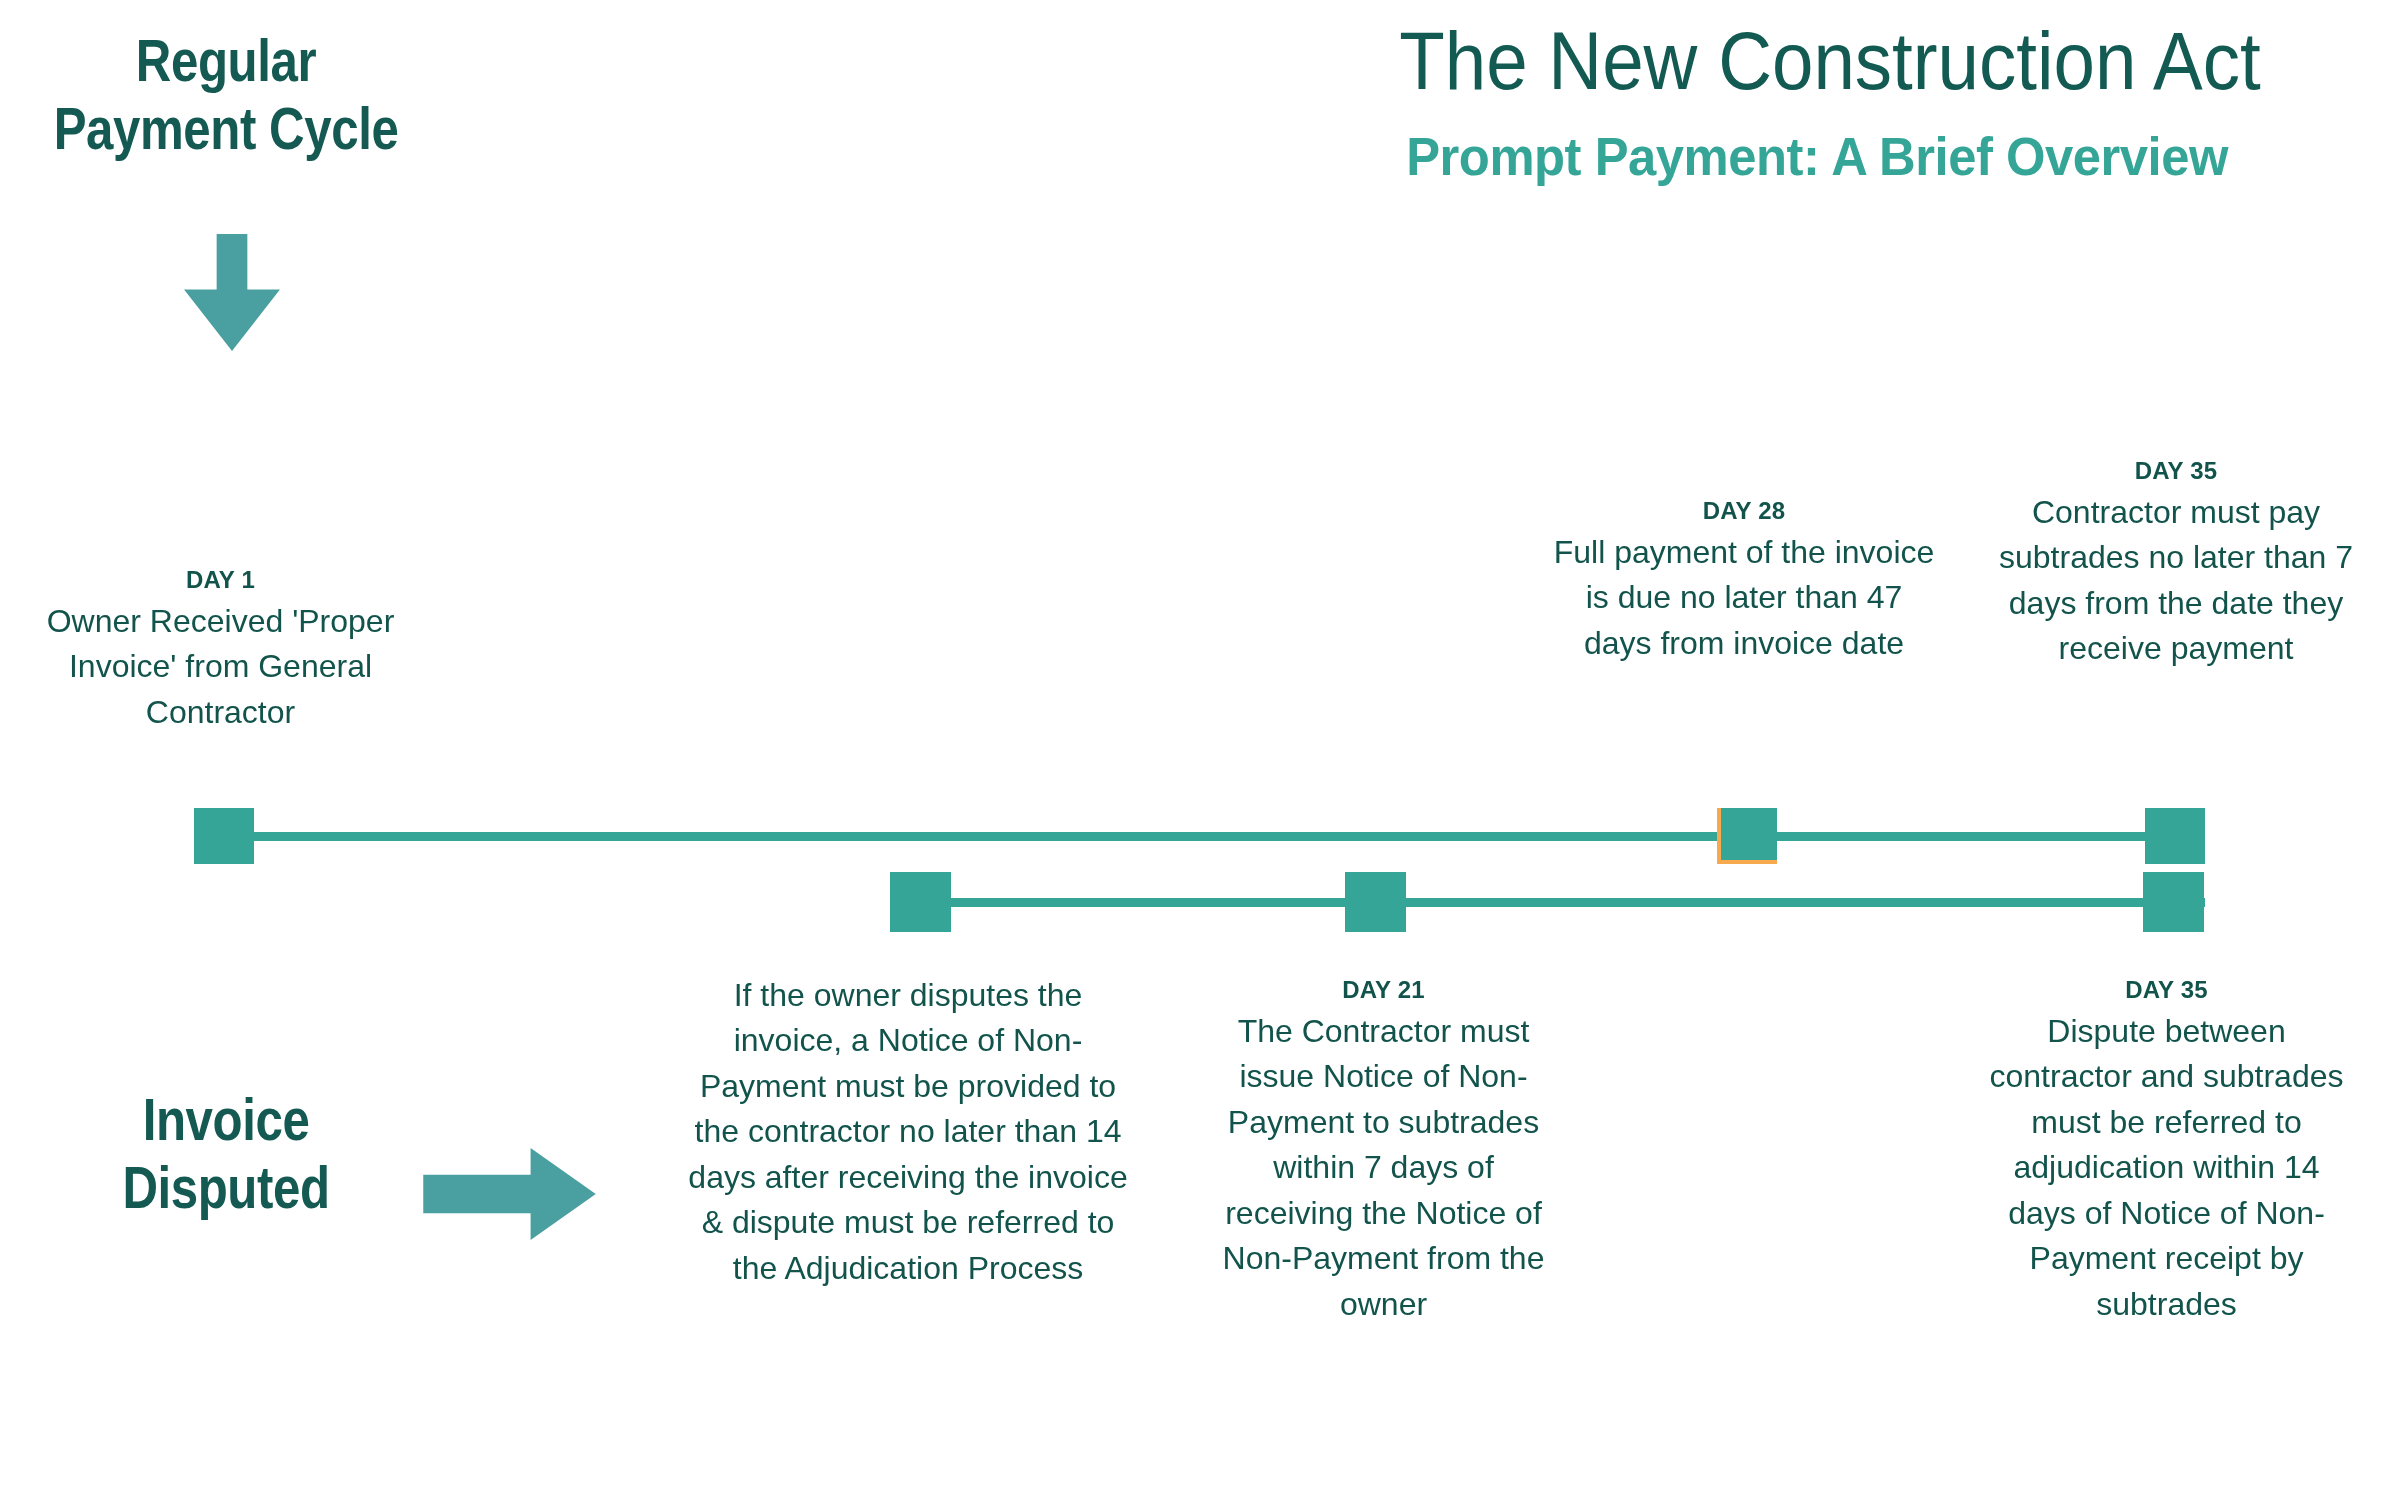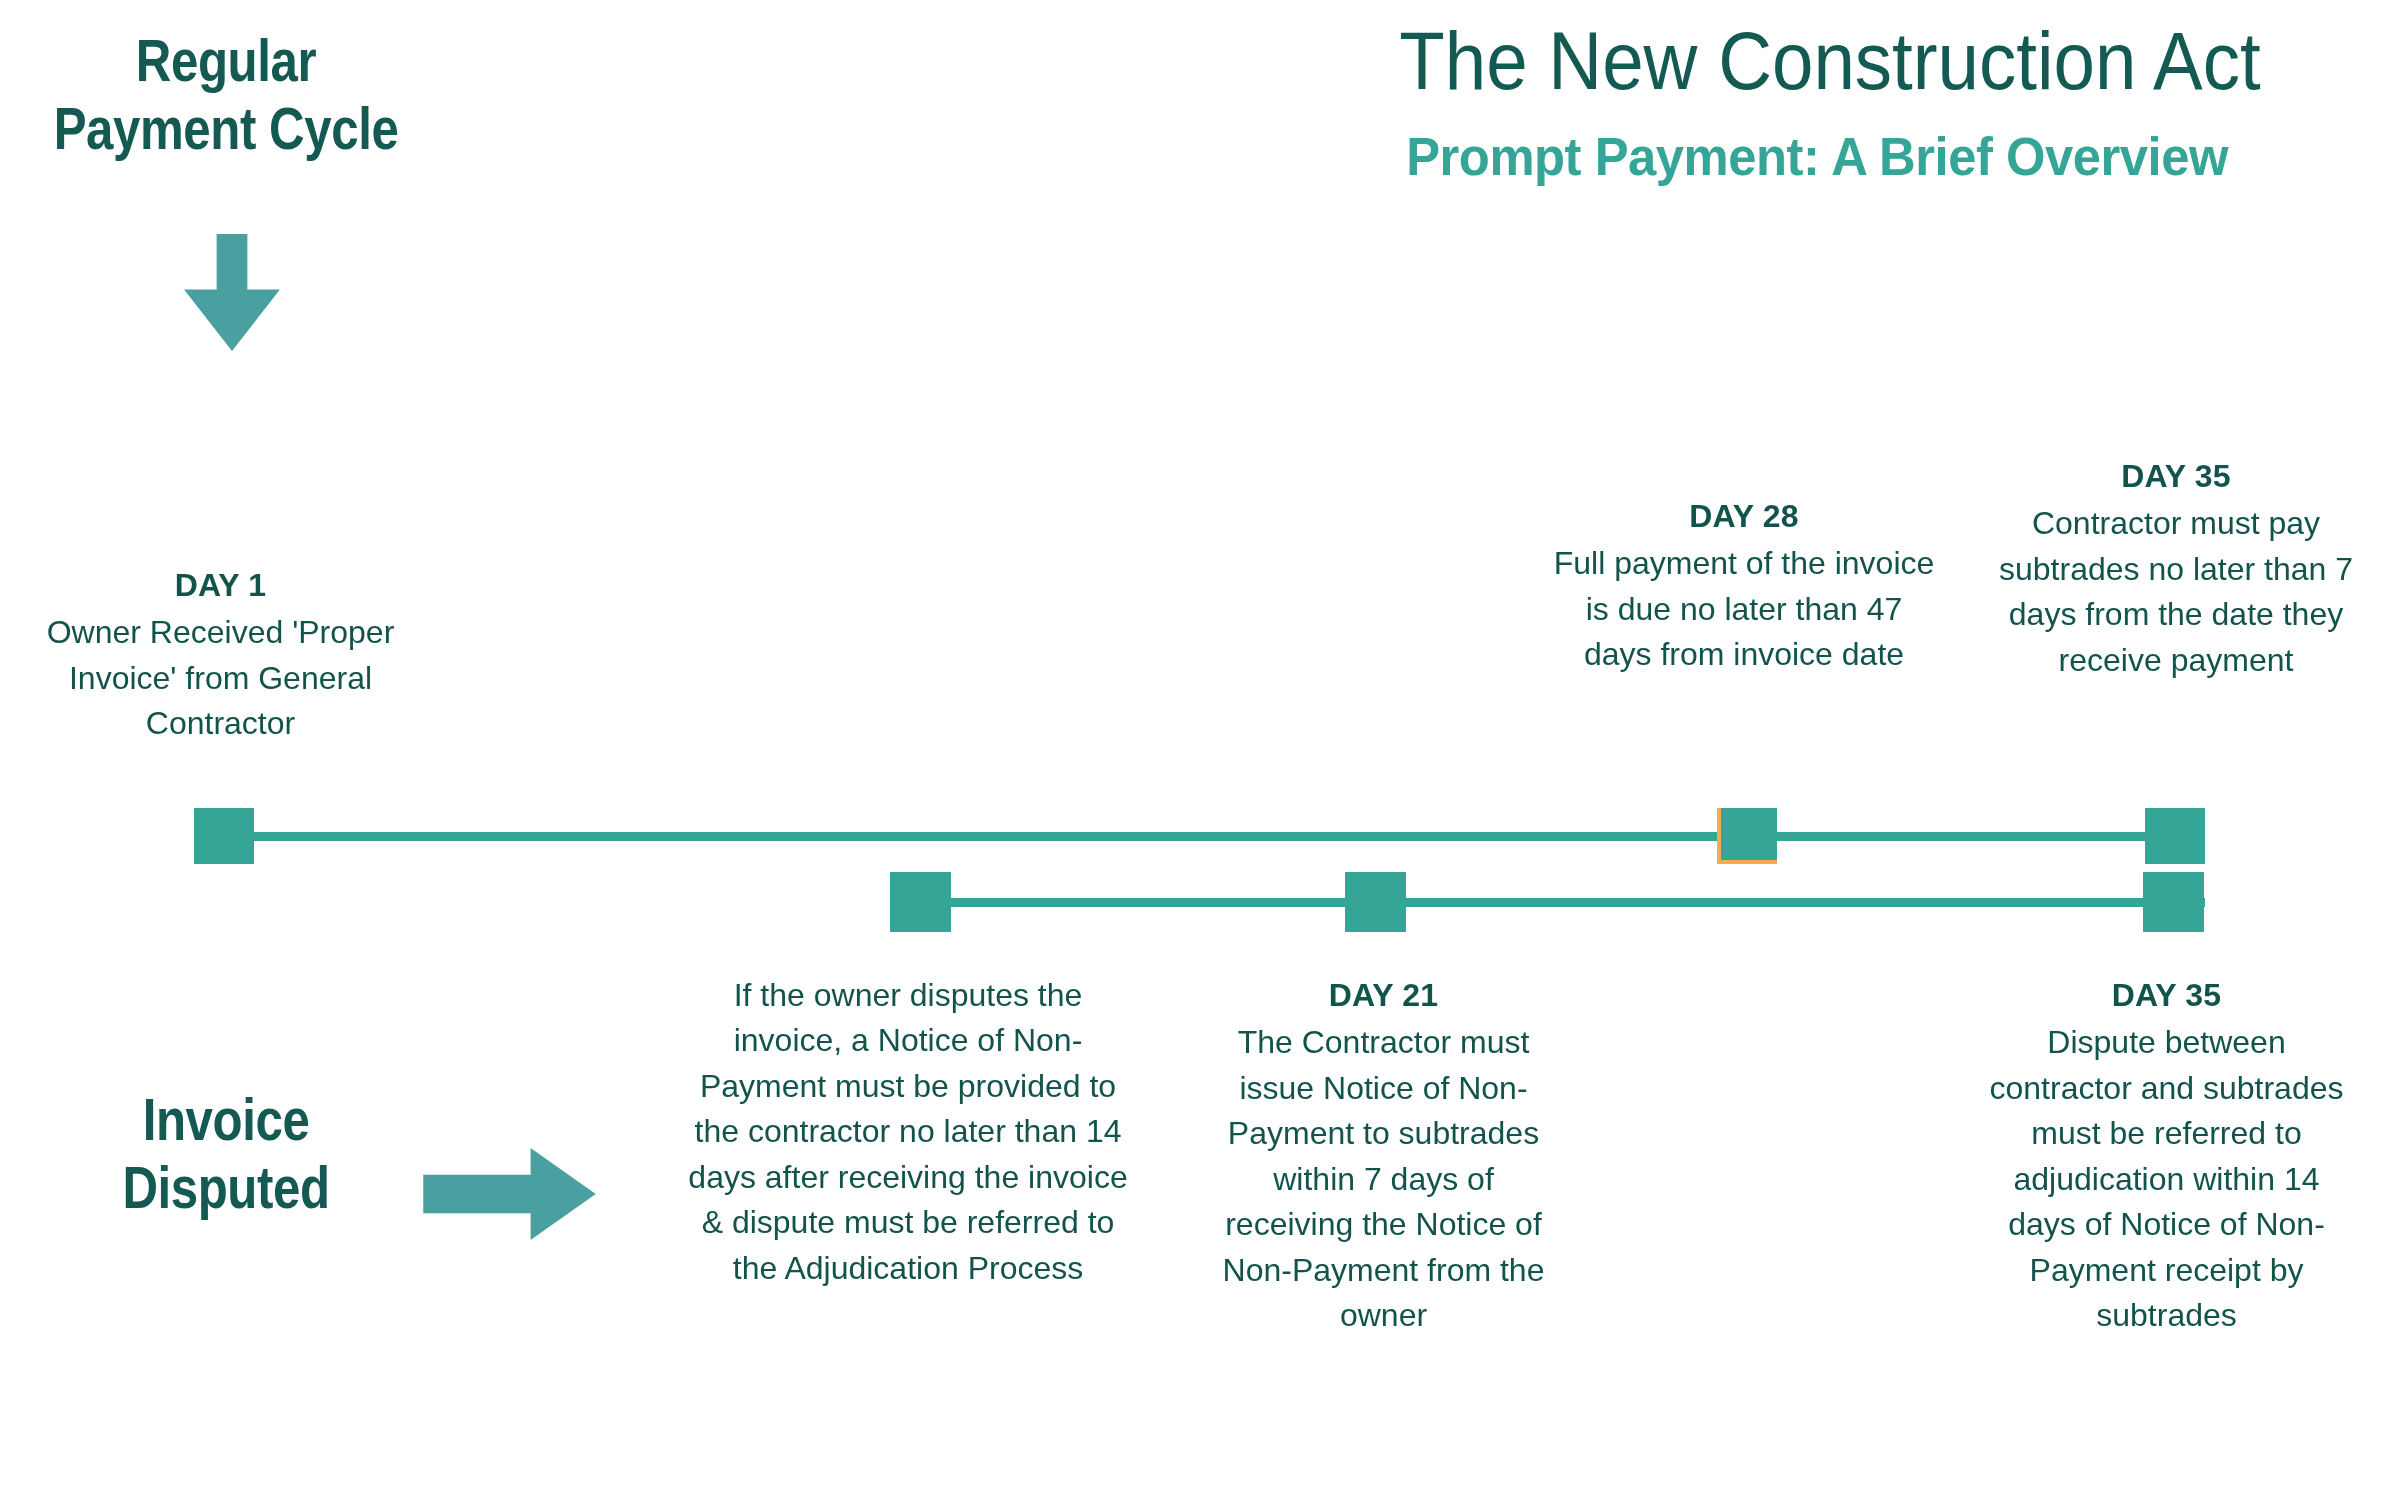--- a/index.html
+++ b/index.html
@@ -128,21 +128,21 @@
     position: absolute;
     color: #12544c;
     text-align: center;
     font-size: 32px;
     line-height: 1.42;
     font-weight: 400;
   }
   .info-block .day-label {
     display: block;
     font-weight: bold;
-    font-size: 32px;
+    font-size: 24px;
     letter-spacing: 0.2px;
     margin-bottom: 1.9px;
   }
   .info-block .body-text {
     display: block;
   }
 
   #block-day1  { left: 19px;   top: 563px; width: 403px; }
   #block-day28 { left: 1552px; top: 494px; width: 384px; }
   #block-day35-top { left: 1984px; top: 454px; width: 384px; }

